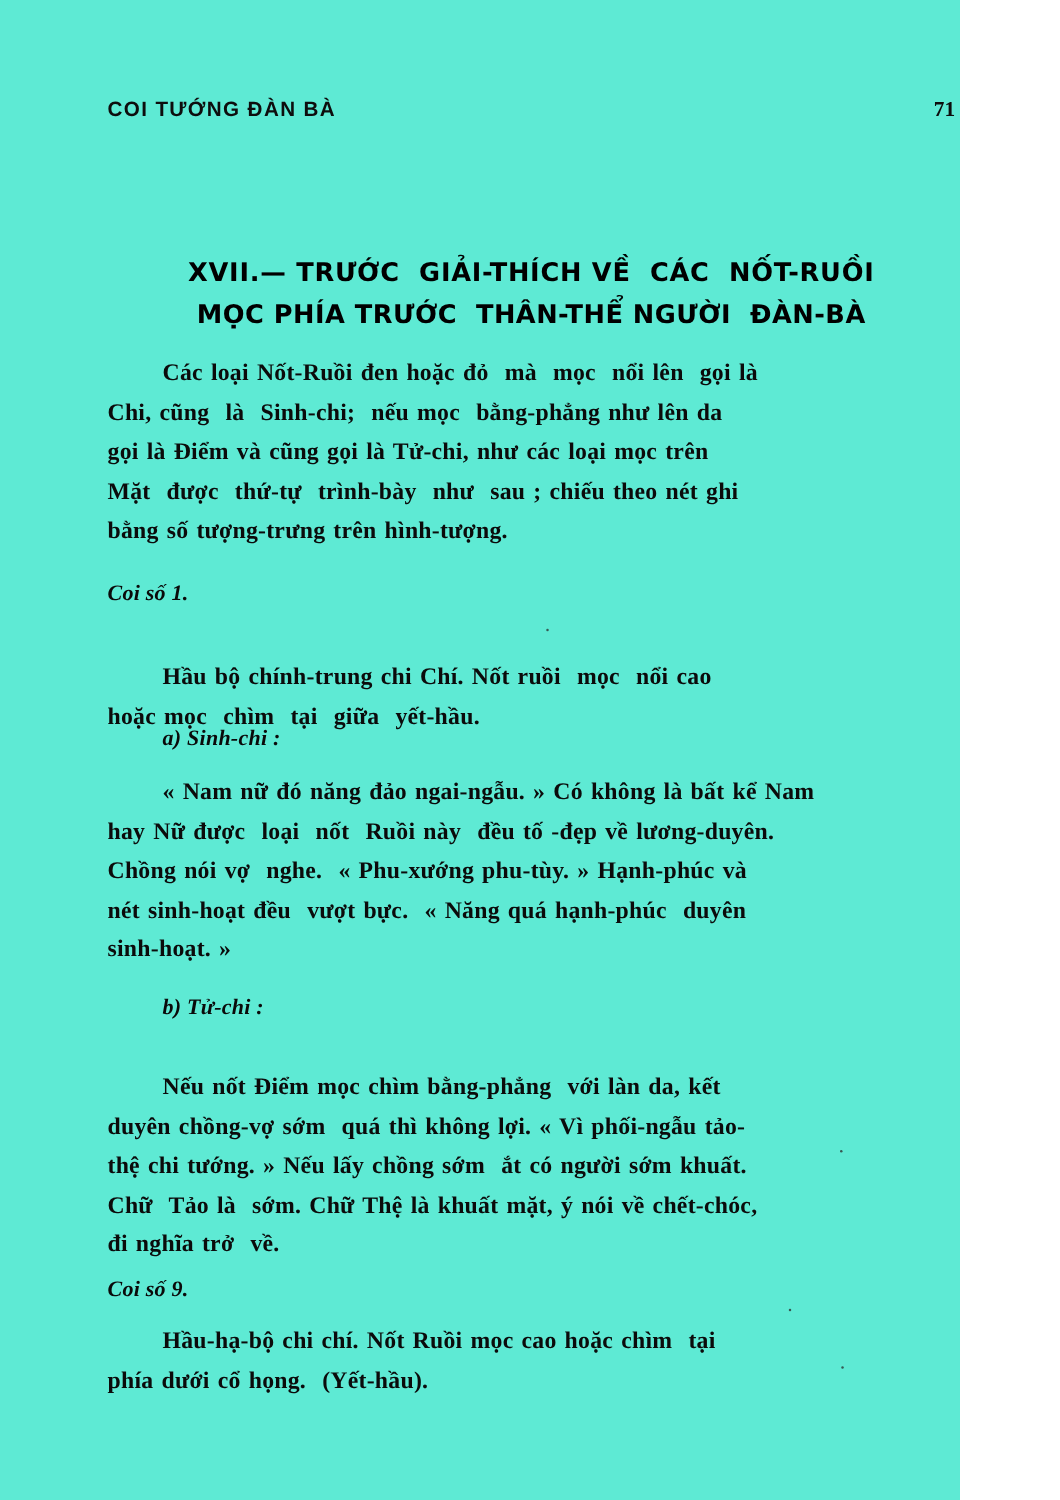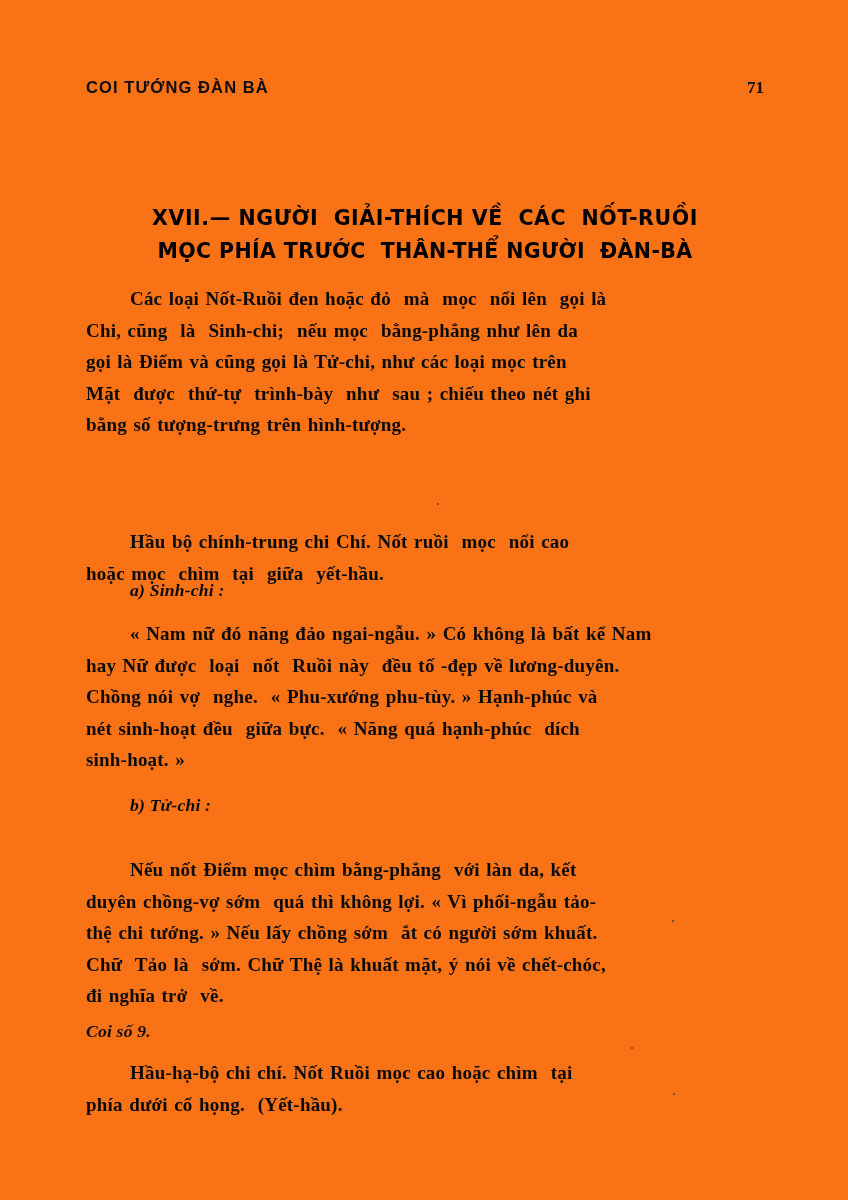--- a/index.html
+++ b/index.html
@@ -15,23 +15,23 @@
     overflow: hidden;
     font-family: "Liberation Serif", "DejaVu Serif", serif;
     color: #0a0a0a;
     -webkit-font-smoothing: none;
   }
 
   
   .page {
     position: absolute;
     left: 0; top: 0;
-    width: 848px;
+    width: 768px;
     height: 1200px;
-    background: #f97316;
+    background: #5eead4;
   }
 
   
   .runhead {
     position: absolute;
     left: 86px;
     top: 78px;
     width: 678px;
     display: flex;
     align-items: baseline;
@@ -114,45 +114,46 @@
 <body>
 
 <div class="page">
 
   <div class="runhead">
     <span class="runhead-title">COI TƯỚNG ĐÀN BÀ</span>
     <span class="runhead-folio">71</span>
   </div>
 
   <h1 class="chapter-title">
-    <span class="tline l1">XVII.— NGƯỜI  GIẢI-THÍCH VỀ  CÁC  NỐT-RUỒI</span>
+    <span class="tline l1">XVII.— TRƯỚC  GIẢI-THÍCH VỀ  CÁC  NỐT-RUỒI</span>
     <span class="tline l2">MỌC PHÍA TRƯỚC  THÂN-THỂ NGƯỜI  ĐÀN-BÀ</span>
   </h1>
 
   <div class="block para" style="top:283px;">
     <span class="ln just ind">Các loại Nốt-Ruồi đen hoặc đỏ  mà  mọc  nổi lên  gọi là</span>
     <span class="ln just">Chi, cũng  là  Sinh-chi;  nếu mọc  bằng-phẳng như lên da</span>
     <span class="ln just">gọi là Điểm và cũng gọi là Tử-chi, như các loại mọc trên</span>
     <span class="ln just">Mặt  được  thứ-tự  trình-bày  như  sau ; chiếu theo nét ghi</span>
     <span class="ln just">bằng số tượng-trưng trên hình-tượng.</span>
   </div>
 
+  <div class="block subhead" style="top:459px;">Coi số 1.</div>
 
   <div class="block para" style="top:526px;">
     <span class="ln just ind">Hầu bộ chính-trung chi Chí. Nốt ruồi  mọc  nổi cao</span>
     <span class="ln just">hoặc mọc  chìm  tại  giữa  yết-hầu.</span>
   </div>
 
   <div class="block subhead lettered" style="top:575px;">a) Sinh-chi :</div>
 
   <div class="block para" style="top:618px;">
     <span class="ln just ind">« Nam nữ đó năng đảo ngai-ngẫu. » Có không là bất kể Nam</span>
     <span class="ln just">hay Nữ được  loại  nốt  Ruồi này  đều tố -đẹp về lương-duyên.</span>
     <span class="ln just">Chồng nói vợ  nghe.  « Phu-xướng phu-tùy. » Hạnh-phúc và</span>
-    <span class="ln just">nét sinh-hoạt đều  giữa bực.  « Năng quá hạnh-phúc  dích</span>
+    <span class="ln just">nét sinh-hoạt đều  vượt bực.  « Năng quá hạnh-phúc  duyên</span>
     <span class="ln just">sinh-hoạt. »</span>
   </div>
 
   <div class="block subhead lettered" style="top:790px;">b) Tử-chi :</div>
 
   <div class="block para" style="top:854px;">
     <span class="ln just ind">Nếu nốt Điểm mọc chìm bằng-phẳng  với làn da, kết</span>
     <span class="ln just">duyên chồng-vợ sớm  quá thì không lợi. « Vì phối-ngẫu tảo-</span>
     <span class="ln just">thệ chi tướng. » Nếu lấy chồng sớm  ắt có người sớm khuất.</span>
     <span class="ln just">Chữ  Tảo là  sớm. Chữ Thệ là khuất mặt, ý nói về chết-chóc,</span>

